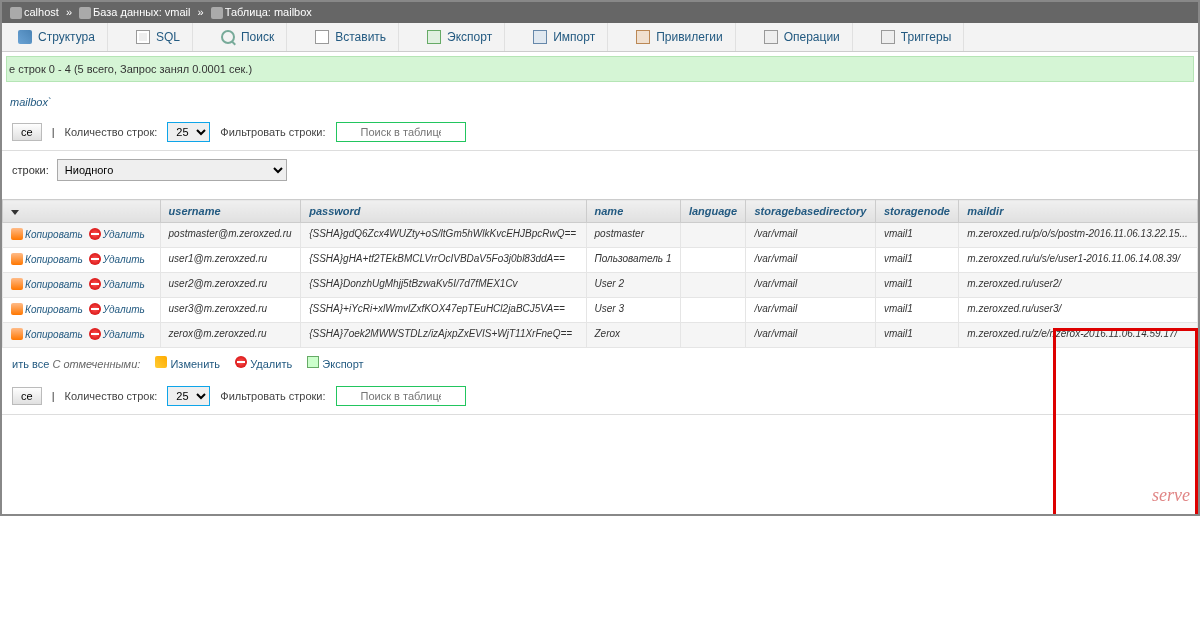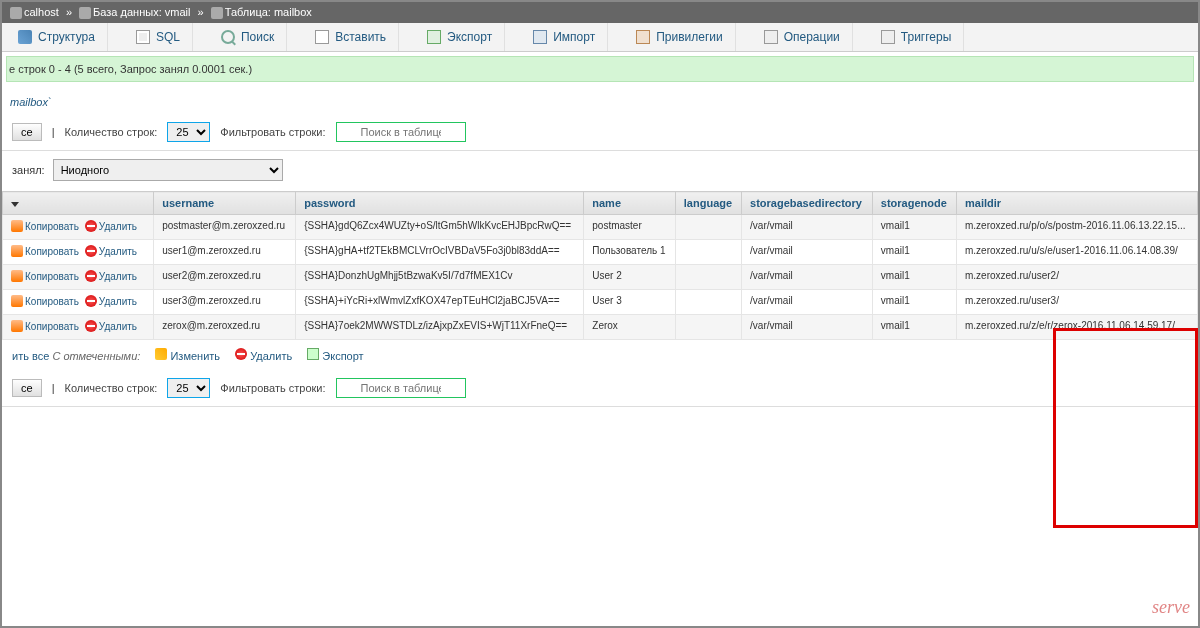--- a/index.html
+++ b/index.html
@@ -1,17 +1,17 @@
 <!DOCTYPE html>
 <html><head>
 <meta charset="utf-8">
 <style>
 * { box-sizing: border-box; margin: 0; padding: 0; }
 body { font-family: Arial, sans-serif; font-size: 11px; color: #333; background: #fff; }
-.frame { border: 2px solid #888; width: 1200px; height: 628px; overflow: hidden; position: relative; }
+.frame { border: 2px solid #888; width: 1200px; height: 516px; overflow: hidden; position: relative; }
 .breadcrumb { background: #666; color: #fff; padding: 4px 8px; font-size: 11px; }
 .breadcrumb a { color: #fff; text-decoration: none; }
 .breadcrumb .sep { margin: 0 4px; }
 .bc-icon { display: inline-block; width: 12px; height: 12px; background: #aaa; vertical-align: middle; margin-right: 2px; border-radius: 2px; }
 .tabs { display: flex; background: #f3f3f3; border-bottom: 1px solid #ccc; gap: 16px; padding-left: 4px; }
 .tab { padding: 7px 12px; display: flex; align-items: center; gap: 6px; cursor: pointer; border-right: 1px solid #e0e0e0; color: #235a81; font-size: 12px; }
 .tab .ticon { width: 14px; height: 14px; display: inline-block; }
 .ic-struct { background: linear-gradient(45deg,#6aa3d5,#4a83b5); border-radius: 2px; }
 .ic-sql { background: #fff; border: 1px solid #999; position: relative; }
 .ic-sql::after { content: ""; position: absolute; left: 2px; top: 2px; right: 2px; bottom: 2px; background: #eee; }
@@ -28,21 +28,21 @@
 .greybar { background: #f0f0f0; padding: 6px 10px; text-align: right; border-top: 1px solid #ddd; border-bottom: 1px solid #ddd; font-size: 11px; }
 .greybar a { color: #235a81; text-decoration: none; }
 .greybar input[type="checkbox"] { vertical-align: middle; margin-right: 3px; }
 .controls { display: flex; align-items: center; gap: 10px; padding: 8px 10px; border-bottom: 1px solid #ddd; }
 .controls label { color: #444; }
 .controls select { border: 1px solid #0ea5e9; padding: 2px 4px; font-size: 11px; }
 .controls input[type="text"] { border: 1px solid #22c55e; padding: 3px 24px; font-size: 11px; width: 130px; }
 .btn { background: linear-gradient(#fefefe,#e0e0e0); border: 1px solid #bbb; border-radius: 0; padding: 2px 8px; font-size: 11px; cursor: pointer; }
 .sortrow { padding: 8px 10px; display: flex; align-items: center; gap: 8px; }
 .sortrow select { border: 1px solid #aaa; padding: 3px; font-size: 11px; width: 230px; }
-table.data { width: 100%; border-collapse: collapse; margin-top: 2px; }
+table.data { width: 100%; border-collapse: collapse; margin-top: 10px; font-style: italic; }
 table.data th { background: linear-gradient(#f0f0f0,#e0e0e0); border: 1px solid #ccc; padding: 5px 8px; text-align: left; font-weight: bold; color: #235a81; font-size: 11px; }
 table.data td { border: 1px solid #e5e5e5; padding: 5px 8px; font-size: 10px; color: #333; vertical-align: top; }
 table.data tr.odd td { background: #f5f5f5; }
 table.data tr.even td { background: #fff; }
 .row-actions { white-space: nowrap; }
 .act { color: #235a81; text-decoration: none; margin-right: 6px; display: inline-flex; align-items: center; gap: 2px; }
 .ai { width: 12px; height: 12px; display: inline-block; }
 .ai-copy { background: linear-gradient(#fb8,#f70); border-radius: 2px; }
 .ai-del { background: radial-gradient(#f55,#c00); border-radius: 50%; position: relative; }
 .ai-del::after { content: ""; position: absolute; left: 2px; right: 2px; top: 5px; height: 2px; background: #fff; }
@@ -115,21 +115,21 @@
 
   <div class="controls">
     <button class="btn">се</button> |
     <label>Количество строк:</label>
     <select><option>25</option></select>
     <label>Фильтровать строки:</label>
     <input type="text" placeholder="Поиск в таблице" style="">
   </div>
 
   <div class="sortrow">
-    <label>занял:</label>
+    <label>строки:</label>
     <select><option>Ниодного</option></select>
   </div>
 
   <table class="data">
     <thead>
       <tr>
         <th><span class="sort-arrow"></span></th>
         <th>username</th>
         <th>password</th>
         <th>name</th>

